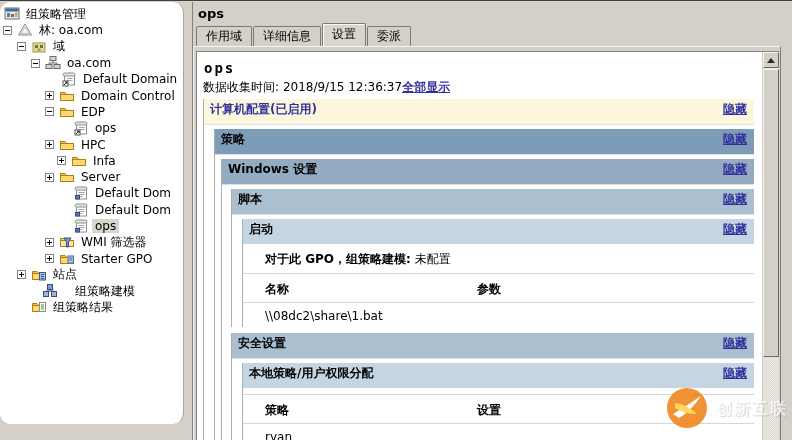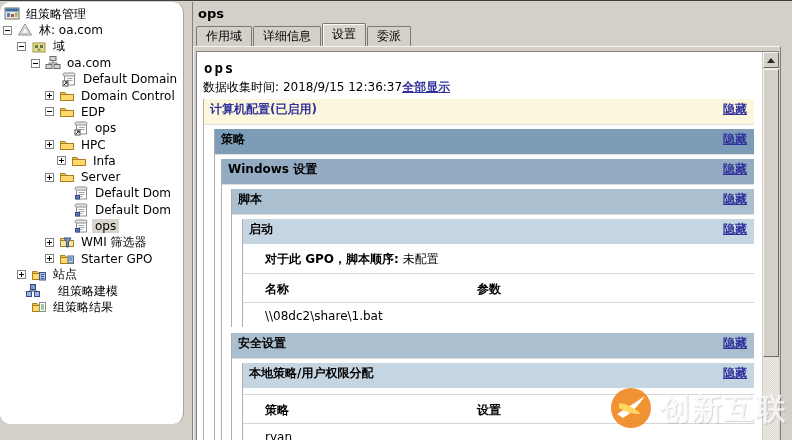--- a/index.html
+++ b/index.html
@@ -69,21 +69,21 @@
     border-left:1px solid #d0cdc4;box-sizing:border-box;}
   .sb-btn{position:absolute;top:0;left:0;right:0;height:16px;background:#d4d0c8;
     border:1px solid;border-color:#f5f4f0 #6a6a66 #6a6a66 #f5f4f0;box-sizing:border-box;
     display:flex;align-items:center;justify-content:center;}
   .sb-up-glyph{width:0;height:0;border-left:4px solid transparent;border-right:4px solid transparent;
     border-bottom:5px solid #2a2a2a;}
   .sb-thumb{position:absolute;left:0;right:0;top:17px;height:288px;background:#d4d0c8;
     border:1px solid;border-color:#f5f4f0 #6a6a66 #6a6a66 #f5f4f0;box-sizing:border-box;}
   
   .watermark{position:absolute;right:4px;top:386px;display:flex;align-items:center;z-index:20;opacity:.88;}
-  .wm-text{font-size:30px;font-weight:bold;color:rgba(255,255,255,.85);letter-spacing:2px;
+  .wm-text{font-size:16px;font-weight:bold;color:rgba(255,255,255,.85);letter-spacing:2px;
     text-shadow:1px 1px 1px rgba(120,120,120,.35);margin-left:8px;}
 </style>
 </head>
 <body>
 
 <div class="tree-panel">
   <div>
       <div class="tree-row" style="padding-left: 4px;">
         <span class="ticon">
           <svg width="16" height="16" viewBox="0 0 16 16">
@@ -292,21 +292,21 @@
         <span class="ticon">
           <svg width="16" height="16" viewBox="0 0 16 16">
             <path d="M1.5 4.5 H6 L8 6.5 H14.5 V12.5 H1.5 Z" fill="#f6c64b" stroke="#a87f1d"></path>
             <path d="M1.5 6.5 H14.5 V12.5 H1.5 Z" fill="#ffd96b" stroke="#a87f1d"></path>
             <rect x="8.5" y="5.5" width="6" height="7.5" fill="#9fc0e8" stroke="#3a5a8a"></rect>
             <path d="M10 7.5 H13 M10 9.5 H13 M10 11.5 H13" stroke="#3a5a8a" fill="none"></path>
           </svg>
         </span>
         <span class="tlabel">站点</span>
       </div>
-      <div class="tree-row" style="padding-left: 0; gap: 11px;">
+      <div class="tree-row" style="padding-left: 17px; gap: 11px;">
         <span class="tslot"></span>
         <span class="ticon">
           <svg width="16" height="16" viewBox="0 0 16 16">
             <rect x="5.5" y="1.5" width="5" height="5" fill="#7a9ad8" stroke="#3a4a7a"></rect>
             <rect x="1.5" y="8.5" width="5" height="5" fill="#9ab4e4" stroke="#3a4a7a"></rect>
             <rect x="9.5" y="8.5" width="5" height="5" fill="#9ab4e4" stroke="#3a4a7a"></rect>
             <path d="M8 6.5 V8 M4 8.5 V8 H12 V8.5" stroke="#3a4a7a" fill="none"></path>
           </svg>
         </span>
         <span class="tlabel">组策略建模</span>
@@ -372,21 +372,21 @@
                 <span>脚本</span>
                 <span class="navy-link">隐藏</span>
               </div>
 
               <div class="sec sec-startup">
                 <div class="band b4">
                   <span>启动</span>
                   <span class="navy-link">隐藏</span>
                 </div>
                 <div class="crow">
-                  <span class="bold">对于此 GPO，脚本顺序:</span>
+                  <span class="bold">对于此 GPO，组策略建模:</span>
                   <span>未配置</span>
                 </div>
                 <div class="tbl-row hdr">
                   <span class="c1">名称</span>
                   <span class="c2">参数</span>
                 </div>
                 <div class="tbl-row nb" style="border-bottom:none;">
                   <span class="c1">\\08dc2\share\1.bat</span>
                   <span class="c2"></span>
                 </div>

